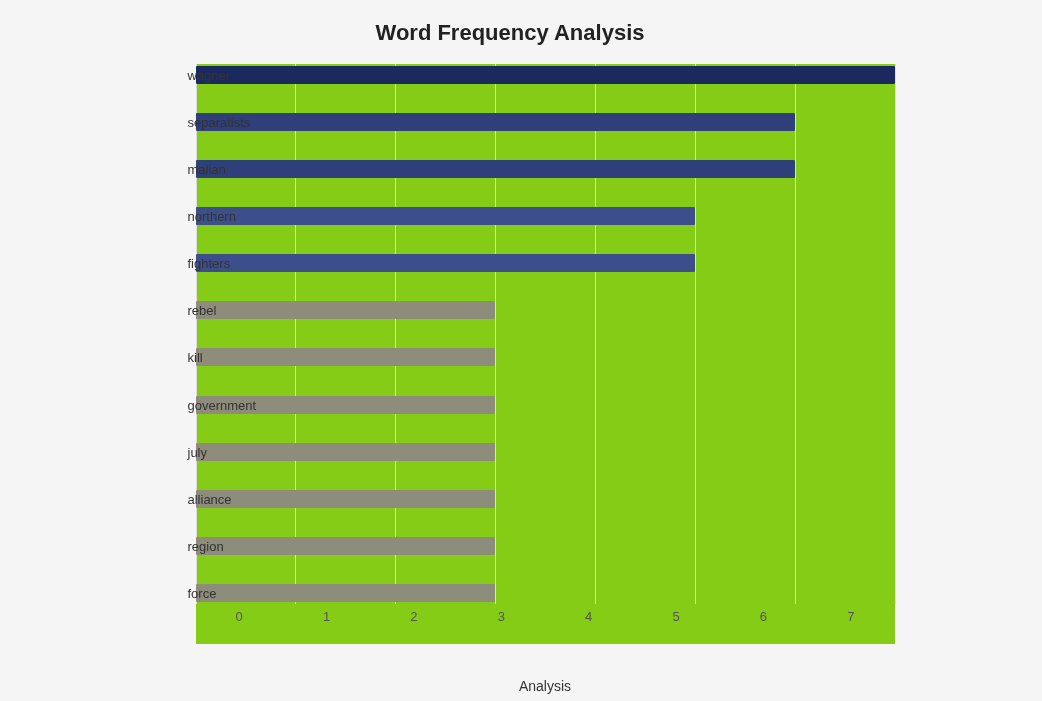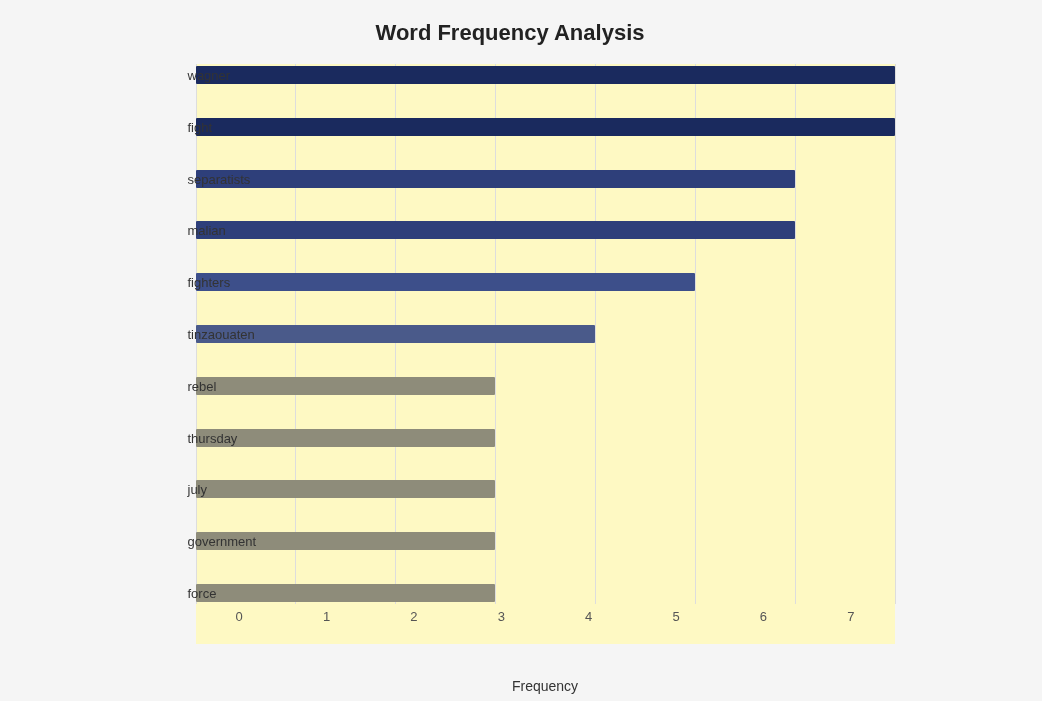--- a/index.html
+++ b/index.html
@@ -24,21 +24,21 @@
       font-size: 22px;
       font-weight: bold;
       color: #222;
       margin-bottom: 18px;
       margin-left: -70px;
     }
     .chart-area {
       position: relative;
       width: 100%;
       height: 580px;
-      background: #fef9c3;
+      background: #84cc16;
     }
     .bars-wrapper {
       position: absolute;
       left: 0;
       top: 0;
       right: 0;
       bottom: 40px;
       display: flex;
       flex-direction: column;
       justify-content: space-between;
@@ -125,66 +125,70 @@
         <div class="grid-line" style="left: 71.4286%;"></div>
         <div class="grid-line" style="left: 85.7143%;"></div>
         <div class="grid-line" style="left: 100%;"></div>
       </div>
     <div class="bars-wrapper" id="bars-wrapper">
         <div class="bar-row">
           <span class="bar-label">wagner</span>
           <div class="bar color-dark-navy" style="width: 100%;"></div>
         </div>
         <div class="bar-row">
-          <span class="bar-label">fight</span>
-          <div class="bar color-dark-navy" style="width: 100%;"></div>
-        </div>
-        <div class="bar-row">
           <span class="bar-label">separatists</span>
           <div class="bar color-navy" style="width: 85.7143%;"></div>
         </div>
         <div class="bar-row">
           <span class="bar-label">malian</span>
           <div class="bar color-navy" style="width: 85.7143%;"></div>
         </div>
         <div class="bar-row">
-          <span class="bar-label">fighters</span>
+          <span class="bar-label">northern</span>
           <div class="bar color-mid-blue" style="width: 71.4286%;"></div>
         </div>
         <div class="bar-row">
-          <span class="bar-label">tinzaouaten</span>
-          <div class="bar color-slate" style="width: 57.1429%;"></div>
+          <span class="bar-label">fighters</span>
+          <div class="bar color-mid-blue" style="width: 71.4286%;"></div>
         </div>
         <div class="bar-row">
           <span class="bar-label">rebel</span>
           <div class="bar color-taupe" style="width: 42.8571%;"></div>
         </div>
         <div class="bar-row">
-          <span class="bar-label">thursday</span>
+          <span class="bar-label">kill</span>
+          <div class="bar color-taupe" style="width: 42.8571%;"></div>
+        </div>
+        <div class="bar-row">
+          <span class="bar-label">government</span>
           <div class="bar color-taupe" style="width: 42.8571%;"></div>
         </div>
         <div class="bar-row">
           <span class="bar-label">july</span>
           <div class="bar color-taupe" style="width: 42.8571%;"></div>
         </div>
         <div class="bar-row">
-          <span class="bar-label">government</span>
+          <span class="bar-label">alliance</span>
+          <div class="bar color-taupe" style="width: 42.8571%;"></div>
+        </div>
+        <div class="bar-row">
+          <span class="bar-label">region</span>
           <div class="bar color-taupe" style="width: 42.8571%;"></div>
         </div>
         <div class="bar-row">
           <span class="bar-label">force</span>
           <div class="bar color-taupe" style="width: 42.8571%;"></div>
         </div>
       </div>
 
     <div class="x-axis" id="x-axis">
         <div class="x-tick" style="width: 14.2857%;">0</div>
         <div class="x-tick" style="width: 14.2857%;">1</div>
         <div class="x-tick" style="width: 14.2857%;">2</div>
         <div class="x-tick" style="width: 14.2857%;">3</div>
         <div class="x-tick" style="width: 14.2857%;">4</div>
         <div class="x-tick" style="width: 14.2857%;">5</div>
         <div class="x-tick" style="width: 14.2857%;">6</div>
         <div class="x-tick" style="width: 14.2857%;">7</div>
       </div>
-    <div class="x-axis-label" style="bottom:-50px;">Frequency</div>
+    <div class="x-axis-label" style="bottom:-50px;">Analysis</div>
   </div>
 </div>
 
 </body></html>

